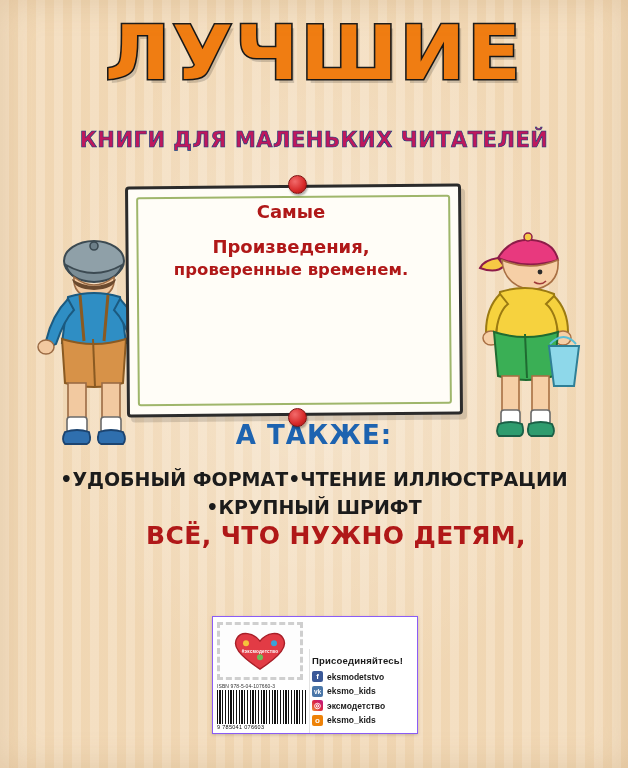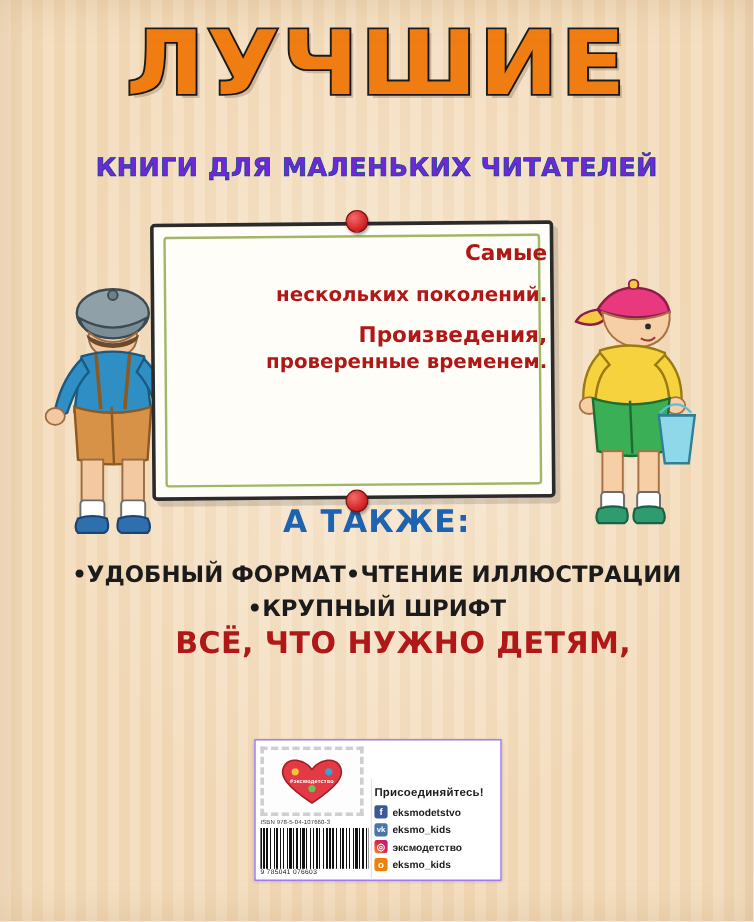--- a/index.html
+++ b/index.html
@@ -66,21 +66,21 @@
   .subhead {
     position: absolute;
     top: 128px;
     left: 0;
     width: 628px;
     text-align: center;
     font-family: "DejaVu Sans", sans-serif;
     font-weight: bold;
     font-size: 21px;
     letter-spacing: 0.5px;
-    color: #6d28d9;
+    color: #be185d;
     -webkit-text-stroke: 0.6px #0d3f80;
   }
 
   
   .panel {
     position: absolute;
     left: 126px;
     top: 185px;
     width: 330px;
     height: 225px;
@@ -107,21 +107,21 @@
     z-index: 6;
   }
   .pin-top { left: 288px; top: 175px; }
   .pin-bottom { left: 288px; top: 408px; }
 
   .panel-text {
     position: absolute;
     left: 126px;
     top: 200px;
     width: 330px;
-    text-align: right;
+    text-align: center;
     font-family: "DejaVu Sans", sans-serif;
     font-weight: bold;
     color: #b01818;
     font-size: 16.5px;
     line-height: 1.32;
   }
   .panel-text .blk { margin-bottom: 11px; }
   .panel-text .ln { display: block; }
   .panel-text .first { font-size: 18px; }
 
@@ -370,21 +370,20 @@
     <div class="panel-inner"></div>
   </div>
   <div class="pin pin-top"></div>
   <div class="pin pin-bottom"></div>
 
   <div class="panel-text">
     <div class="blk">
       <span class="ln first">Самые</span>
     </div>
     <div class="blk">
-      <span class="ln">нескольких поколений.</span>
     </div>
     <div class="blk">
       <span class="ln first">Произведения,</span>
       <span class="ln">проверенные временем.</span>
     </div>
   </div>
 
   <div class="also">А ТАКЖЕ:</div>
   <div class="features">
     <span class="row">•УДОБНЫЙ ФОРМАТ•ЧТЕНИЕ ИЛЛЮСТРАЦИИ</span>

